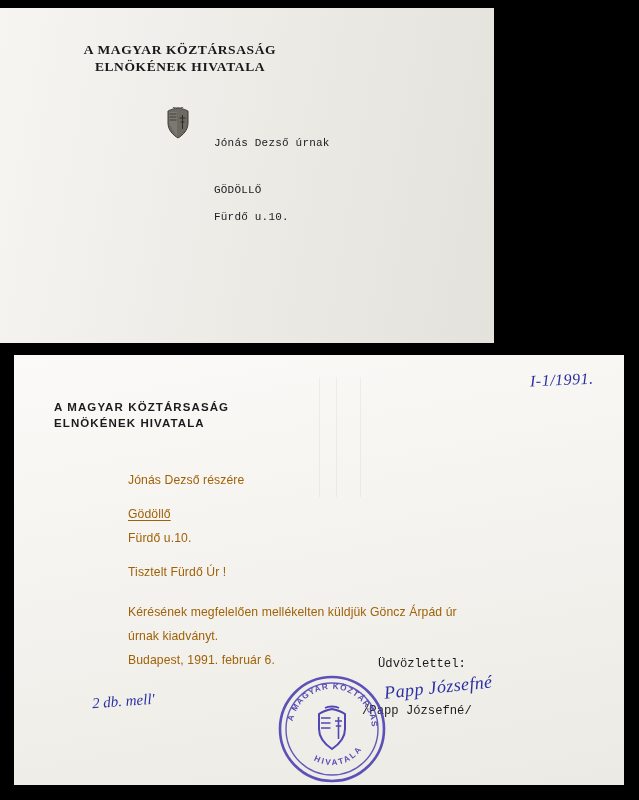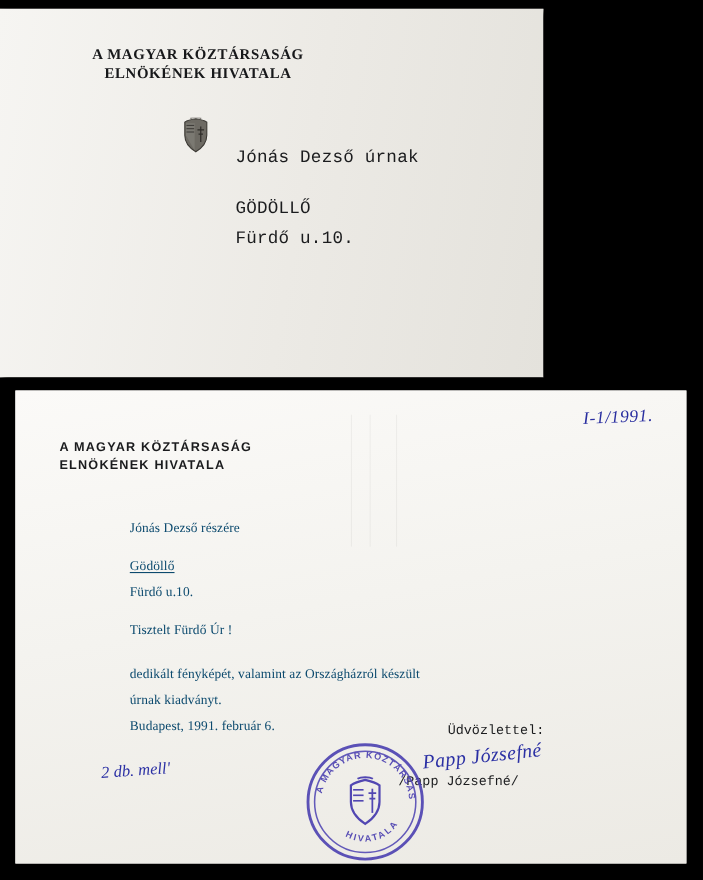--- a/index.html
+++ b/index.html
@@ -58,21 +58,21 @@
     width: 26px;
     height: 32px;
   }
   .coat svg { display: block; }
 
   .env-address {
     position: absolute;
     left: 214px;
     top: 127px;
     font-family: "Liberation Mono", monospace;
-    font-size: 16px;
+    font-size: 11px;
     color: #1b1c1e;
     line-height: 17px;
     letter-spacing: 0.2px;
   }
   .env-address .line-gap-1 { height: 30px; }
   .env-address .line-gap-2 { height: 10px; }
   .env-address .line-gap-3 { height: 10px; }
 
   
   #letter {
@@ -117,36 +117,36 @@
     font-family: "Liberation Serif", serif;
     font-style: italic;
     font-size: 16px;
     color: #2a2fa0;
     transform: rotate(-2.5deg);
     letter-spacing: 0.5px;
   }
 
   .lt-body {
     position: absolute;
-    left: 104px;
+    left: 114px;
     top: 113px;
-    font-family: Liberation Serif, serif;
+    font-family: Liberation Sans, sans-serif;
     font-size: 12.2px;
     line-height: 24px;
-    color: #0c4a6e;
+    color: #a16207;
     letter-spacing: 0.1px;
     width: 470px;
   }
   .gap-s { height: 10px; }
   .gap-m { height: 16px; }
   .underline-city { text-decoration: underline; text-underline-offset: 2px; }
 
   .lt-closing {
     position: absolute;
-    left: 393px;
+    left: 364px;
     top: 302px;
     font-family: "Liberation Mono", monospace;
     font-size: 12.2px;
     color: #1b1c1e;
   }
   .lt-signer {
     position: absolute;
     left: 348px;
     top: 349px;
     font-family: "Liberation Mono", monospace;
@@ -254,21 +254,21 @@
   </div>
 
   <div class="lt-body">
     <div>Jónás Dezső részére</div>
     <div class="gap-s"></div>
     <div class="underline-city" style="display:inline-block;">Gödöllő</div>
     <div>Fürdő u.10.</div>
     <div class="gap-s"></div>
     <div>Tisztelt Fürdő Úr !</div>
     <div class="gap-m"></div>
-    <div>dedikált fényképét, valamint az Országházról készült</div>
+    <div>Kérésének megfelelően mellékelten küldjük Göncz Árpád úr</div>
     <div>úrnak kiadványt.</div>
     <div>Budapest, 1991. február 6.</div>
   </div>
 
   <div class="lt-closing">Üdvözlettel:</div>
   <div class="signature">Papp Józsefné</div>
   <div class="lt-signer">/Papp Józsefné/</div>
 
   <div class="hand-note">2 db. mell'</div>
 

